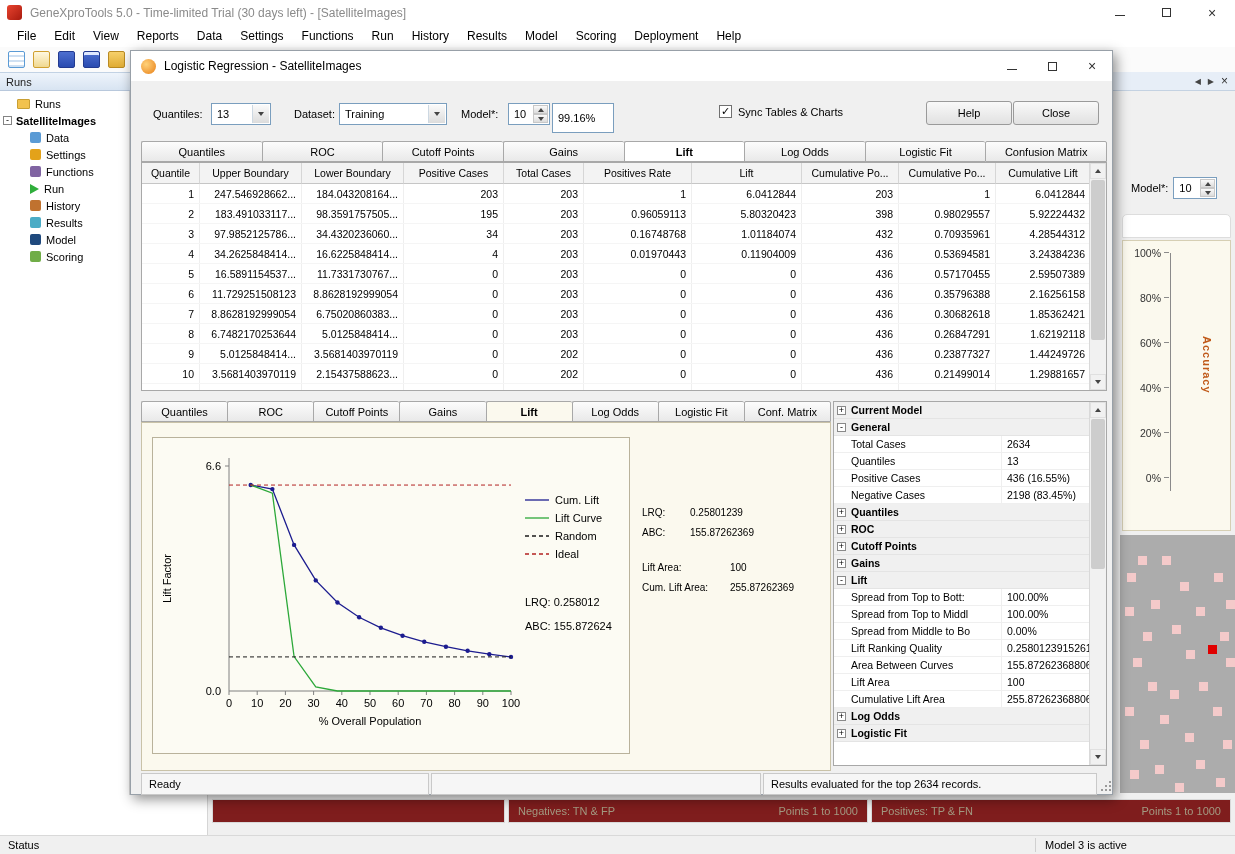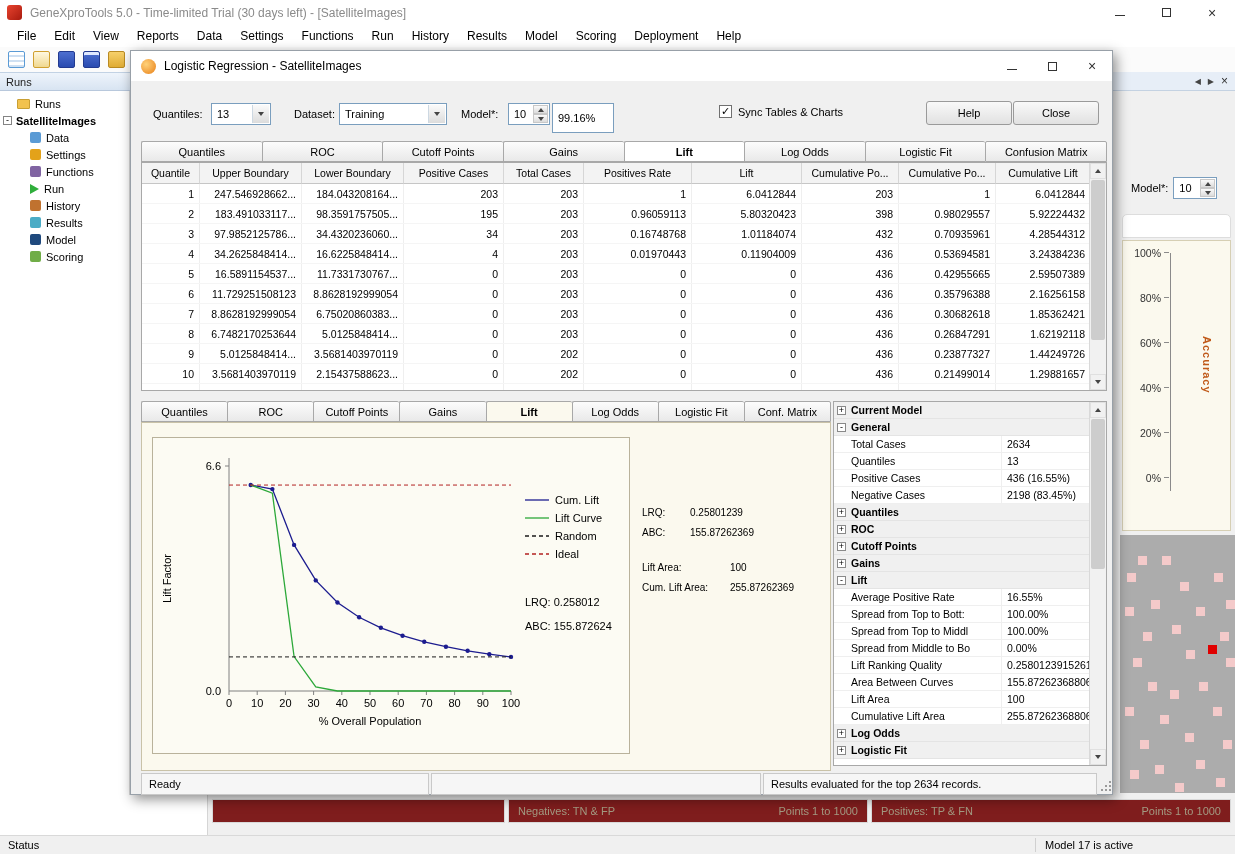--- a/index.html
+++ b/index.html
@@ -312,21 +312,21 @@
   </div>
   <div class="bbar pos">
     <span>Positives: TP &amp; FN</span>
     <span>Points 1 to 1000</span>
   </div>
 </div>
 
 <div class="statusbar">
   <span class="sb-left">Status</span>
   <span class="sb-sep"></span>
-  <span class="sb-right">Model 17 is active</span>
+  <span class="sb-right">Model 3 is active</span>
 </div>
 
 <div class="dialog">
   <div class="dlg-titlebar">
     <span class="dlg-icon"></span>
     <span class="dlg-title">Logistic Regression - SatelliteImages</span>
     <span class="dlg-wc">
       <span class="wc">
           <span class="minline"></span>
         </span>
@@ -451,21 +451,21 @@
         </div>
         <div class="trow">
           <div class="td w0">5</div>
           <div class="td w1">16.5891154537...</div>
           <div class="td w2">11.7331730767...</div>
           <div class="td w3">0</div>
           <div class="td w4">203</div>
           <div class="td w5">0</div>
           <div class="td w6">0</div>
           <div class="td w7">436</div>
-          <div class="td w8">0.42955665</div>
+          <div class="td w8">0.57170455</div>
           <div class="td w9">2.59507389</div>
         </div>
         <div class="trow">
           <div class="td w0">6</div>
           <div class="td w1">11.729251508123</div>
           <div class="td w2">8.8628192999054</div>
           <div class="td w3">0</div>
           <div class="td w4">203</div>
           <div class="td w5">0</div>
           <div class="td w6">0</div>
@@ -677,24 +677,20 @@
         </div>
         <div class="pg-cat">
           <span class="pg-exp">+</span>
           <span>Gains</span>
         </div>
         <div class="pg-cat">
           <span class="pg-exp">-</span>
           <span>Lift</span>
         </div>
         <div class="pg-row">
-          <span class="pg-label">Average Positive Rate</span>
-          <span class="pg-value">16.55%</span>
-        </div>
-        <div class="pg-row">
           <span class="pg-label">Spread from Top to Bott:</span>
           <span class="pg-value">100.00%</span>
         </div>
         <div class="pg-row">
           <span class="pg-label">Spread from Top to Middl</span>
           <span class="pg-value">100.00%</span>
         </div>
         <div class="pg-row">
           <span class="pg-label">Spread from Middle to Bo</span>
           <span class="pg-value">0.00%</span>

